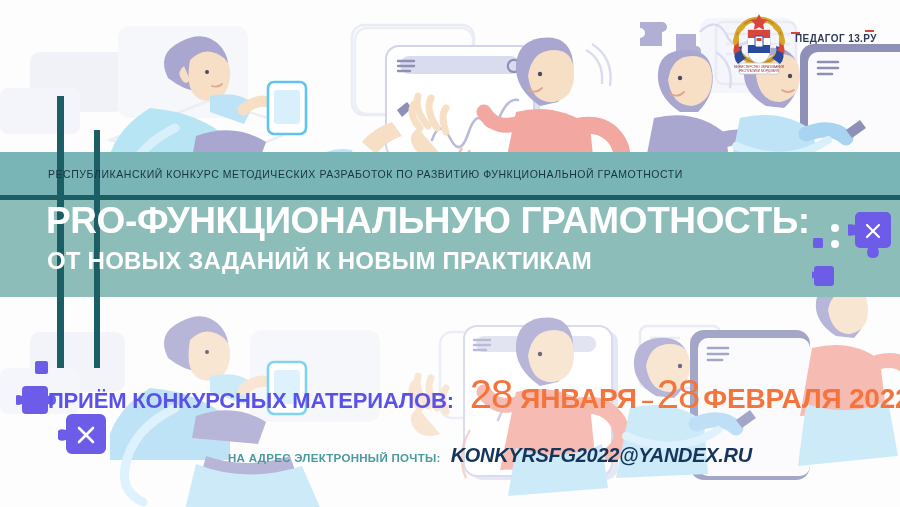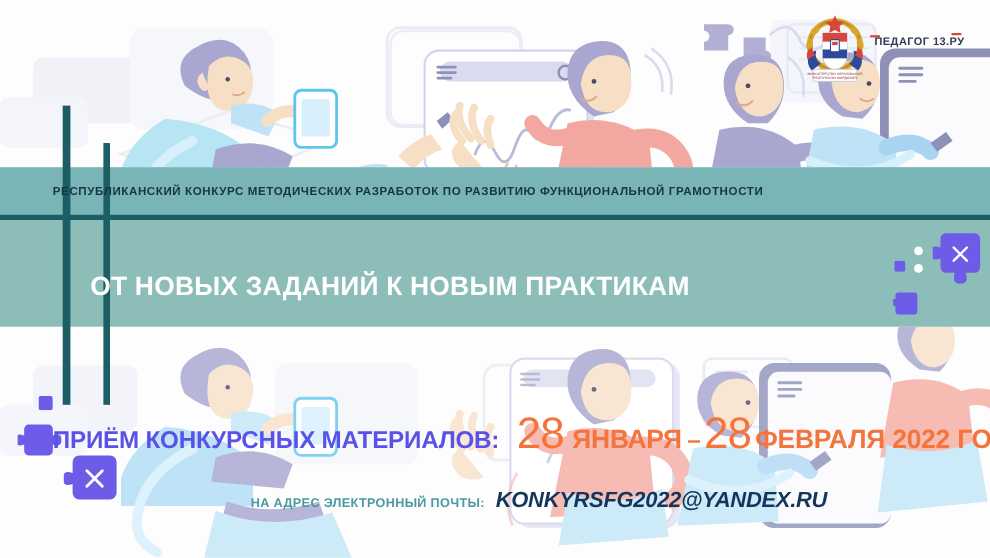--- a/index.html
+++ b/index.html
@@ -23,33 +23,33 @@
   .vline-b{left:94px;top:130px;width:6px;height:238px;}
   .hline{position:absolute;left:0;top:195px;width:900px;height:5px;background:#1b5e63;}
 
   
   .banner{position:absolute;left:0;top:152px;width:900px;height:145px;}
   .banner-top{position:absolute;left:0;top:0;width:900px;height:43px;background:#79b4b7;}
   .banner-bot{position:absolute;left:0;top:48px;width:900px;height:97px;background:#8cbdb9;}
 
   .kicker{
     position:absolute;left:48px;top:168px;
-    font-size:10.5px;font-weight:bold;letter-spacing:0.55px;
+    font-size:10.5px;font-weight:normal;letter-spacing:0.55px;
     color:#17353f;white-space:nowrap;
   }
 
   .title{
     position:absolute;left:46px;top:202px;
     font-size:37px;font-weight:bold;letter-spacing:-0.4px;
     color:#ffffff;white-space:nowrap;line-height:1;
   }
   .subtitle{
     position:absolute;left:47px;top:249px;
     font-size:24px;font-weight:bold;letter-spacing:0.2px;
-    color:#ffffff;white-space:nowrap;line-height:1;margin-left:35px;
+    color:#ffffff;white-space:nowrap;line-height:1;
   }
 
   
   .puz{position:absolute;}
   .dot{position:absolute;border-radius:50%;background:#ffffff;}
 
   
   .accept-row{
     position:absolute;left:48px;top:372px;width:850px;height:42px;
     white-space:nowrap;
@@ -58,21 +58,21 @@
     display:inline-block;vertical-align:baseline;
     font-size:22px;font-weight:bold;letter-spacing:-0.2px;
     color:#5a52e8;
   }
   .big28{
     display:inline-block;vertical-align:baseline;
     font-size:40px;font-weight:normal;color:#f4743b;letter-spacing:-1px;
   }
   .datetxt{
     display:inline-block;vertical-align:baseline;
-    font-size:24px;font-weight:bold;color:#f4743b;letter-spacing:-0.2px;
+    font-size:28px;font-weight:bold;color:#f4743b;letter-spacing:-0.2px;
   }
   .dash{
     display:inline-block;vertical-align:baseline;
     font-size:22px;font-weight:bold;color:#f4743b;
   }
 
   .email-row{position:absolute;left:228px;top:444px;white-space:nowrap;}
   .email-label{
     display:inline-block;vertical-align:baseline;
     font-size:11.5px;font-weight:bold;letter-spacing:0.3px;color:#4a9a9e;text-align:center;
@@ -328,20 +328,21 @@
   <div class="banner">
     <div class="banner-top"></div>
     <div class="banner-bot"></div>
   </div>
 
   <div class="hline"></div>
   <div class="vline vline-a"></div>
   <div class="vline vline-b"></div>
 
   <div class="kicker">РЕСПУБЛИКАНСКИЙ КОНКУРС МЕТОДИЧЕСКИХ РАЗРАБОТОК ПО РАЗВИТИЮ ФУНКЦИОНАЛЬНОЙ ГРАМОТНОСТИ</div>
+  <div class="title">PRO-ФУНКЦИОНАЛЬНУЮ ГРАМОТНОСТЬ:</div>
   <div class="subtitle">ОТ НОВЫХ ЗАДАНИЙ К НОВЫМ ПРАКТИКАМ</div>
 
   <div class="puz" style="left:848px;top:208px;">
     <svg width="46" height="58" viewBox="0 0 46 58">
       <path d="M12 4 h26 a5 5 0 0 1 5 5 v26 a5 5 0 0 1 -5 5 h-8 q3 10 -5 10 q-8 0 -5 -10 h-8 a5 5 0 0 1 -5 -5 v-8 q-10 3 -10 -5 q0 -8 10 -5 v-8 a5 5 0 0 1 5 -5 z" fill="#6c5ce7"></path>
       <g stroke="#ffffff" stroke-width="2.2" stroke-linecap="round">
         <line x1="19" y1="17" x2="31" y2="29"></line>
         <line x1="31" y1="17" x2="19" y2="29"></line>
       </g>
     </svg>

